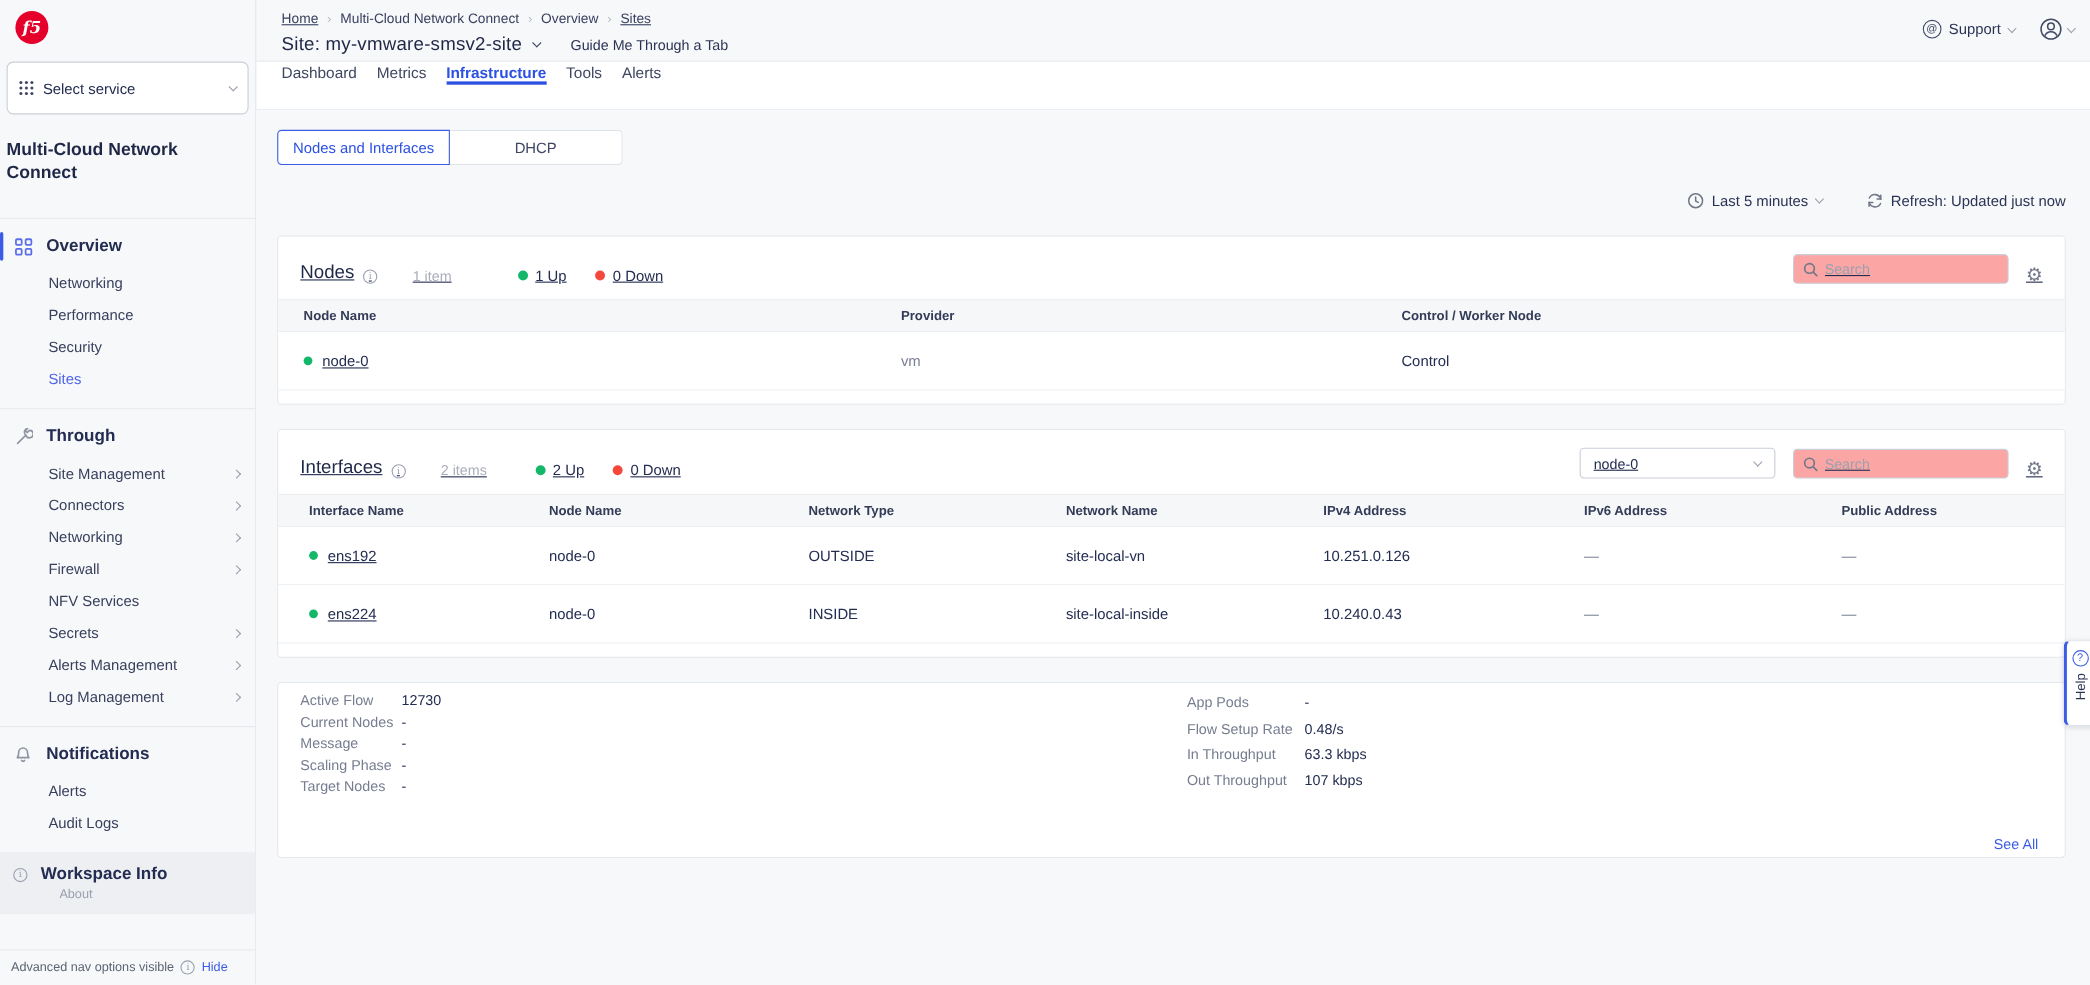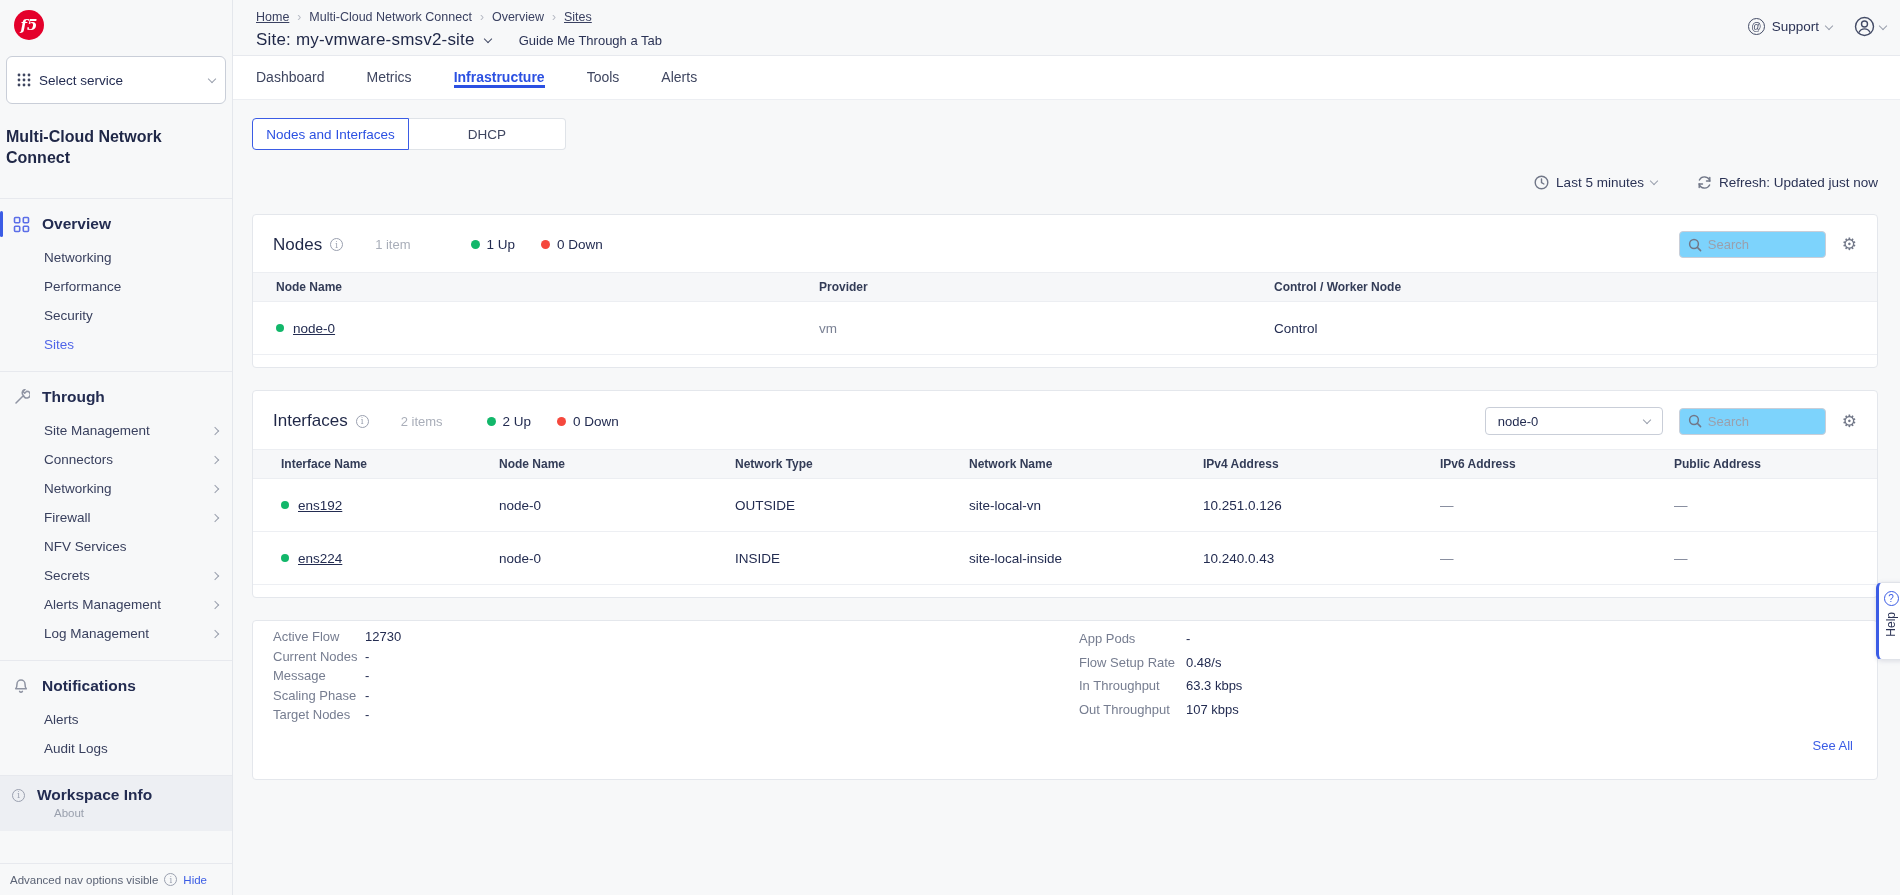--- a/index.html
+++ b/index.html
@@ -45,48 +45,48 @@
   .bc-sep { color:#b6bac4; font-size:12px; }
   .title-row { display:flex; align-items:center; margin-top:6px; gap:10px; }
   .page-title { font-size:17px; font-weight:500; color:#1f2747; letter-spacing:.2px; }
   .guide-link { font-size:13px; color:#2b3355; margin-left:18px; cursor:pointer; }
   .topbar-right { position:absolute; right:14px; top:16px; display:flex; align-items:center; gap:22px; }
   .support { display:flex; align-items:center; gap:7px; cursor:pointer; }
   .support-label { font-size:13.5px; color:#2b3355; }
   .circle-at { width:17px; height:17px; border:1.3px solid #434b66; border-radius:50%; display:flex; align-items:center; justify-content:center; font-size:10px; color:#434b66; }
   .avatar { display:flex; align-items:center; gap:5px; cursor:pointer; }
 
-  .tabbar { height:44px; background:#fff; border-bottom:1px solid #eceef2; display:flex; align-items:center; padding-left:23px; gap:42px; }
+  .tabbar { height:44px; background:#fff; border-bottom:1px solid #eceef2; display:flex; align-items:flex-start; padding-left:23px; gap:18px; }
   .tab { display:flex; align-items:center; font-size:14px; color:#3f4660; cursor:pointer; border-bottom:3px solid transparent; padding-top:2px; }
   .tab.active { color:#2b50e2; font-weight:bold; border-bottom-color:#2b50e2; }
 
   .content { flex:1; background:#f7f8f9; padding:18px 22px 0 19px; position:relative; overflow:hidden; }
 
   .subtabs { display:flex; }
   .subtab { height:32px; width:157px; background:#fff; border:1px solid #dfe3e8; display:flex; align-items:center; justify-content:center; font-size:13.5px; color:#3f4660; cursor:pointer; }
   .subtab.active { border:1.5px solid #3b5ce5; color:#2b50e2; border-radius:4px 0 0 4px; z-index:1; }
   .subtab.last { border-left:none; border-radius:0 4px 4px 0; }
 
   .controls-row { display:flex; justify-content:flex-end; align-items:center; gap:40px; margin-top:22px; height:20px; }
   .ctrl { display:flex; align-items:center; gap:7px; font-size:13.5px; color:#2b3355; cursor:pointer; }
 
   .card { background:#fff; border:1px solid #e4e7ec; border-radius:4px; margin-top:22px; }
-  .card-head { display:flex; align-items:center; padding:16px 20px 14px 20px; }
+  .card-head { display:flex; align-items:flex-end; padding:16px 20px 14px 20px;text-decoration:underline; }
   .card-title { font-size:17px; font-weight:500; color:#1f2747; }
   .card-head .info-circ { margin-left:8px; }
   .count-label { font-size:13px; color:#a9aeb9; margin-left:32px; }
   .updown { display:flex; align-items:center; gap:7px; font-size:13.5px; font-weight:500; color:#232c51; }
   .updown.first { margin-left:60px; }
   .updown + .updown { margin-left:26px; }
   .dot { width:9px; height:9px; border-radius:50%; display:inline-block; }
   .dot.green { background:#12b76a; }
   .dot.red { background:#f5483d; }
   .dot.sm { width:8px; height:8px; }
   .head-spacer { flex:1; }
-  .search-box { width:147px; height:27px; border:1px solid #c9ced8; border-radius:4px; background:#7dd3fc; display:flex; align-items:center; padding:0 8px; gap:6px; }
+  .search-box { width:196px; height:27px; border:1px solid #c9ced8; border-radius:4px; background:#fca5a5; display:flex; align-items:center; padding:0 8px; gap:6px; }
   .search-box input { border:none; outline:none; width:100%; font-size:13px; color:#232c51; font-family:inherit; background:transparent; }
   .search-box input::placeholder { color:#9aa0ad; }
   .gear { font-size:17px; color:#717788; margin-left:16px; cursor:pointer; line-height:1; }
   .node-select { width:178px; height:28px; border:1px solid #c9ced8; border-radius:4px; background:#fff; display:flex; align-items:center; justify-content:space-between; padding:0 12px; font-size:13px; color:#232c51; margin-right:16px; cursor:pointer; }
 
   .thead { background:#f6f7f9; border-top:1px solid #eceef2; border-bottom:1px solid #eceef2; font-size:12px; font-weight:bold; color:#333c57; }
   .tr { display:grid; align-items:center; }
   .nodes-grid { grid-template-columns:543px 455px auto; padding:0 20px 0 23px; }
   .if-grid { grid-template-columns:218px 236px 234px 234px 237px 234px auto; padding:0 20px 0 28px; }
   .thead.tr { height:30px; }
@@ -98,21 +98,21 @@
 
   
   .scaling-body { display:flex; padding:6px 20px 14px 20px; position:relative; }
   .stat-col { display:flex; flex-direction:column; }
   .stat-row { display:flex; font-size:13px; line-height:19.5px; }
   .stat-row.r { line-height:23.5px; }
   .stat-label { color:#767d90; width:92px; }
   .stat-label.r { width:107px; }
   .stat-value { color:#232c51; }
   .col-right { position:absolute; left:826px; top:6px; }
-  .see-all { position:absolute; right:24px; bottom:26px; font-size:13px; color:#3b5ce5; cursor:pointer;margin-left:39px; }
+  .see-all { position:absolute; right:24px; bottom:4px; font-size:13px; color:#3b5ce5; cursor:pointer;margin-left:39px; }
   .scaling-card { position:relative; padding-bottom:40px; }
   .scaling-title { padding:16px 20px 8px 20px; font-size:15px; font-weight:500; color:#1f2747; }
 
   
   .help-tab { position:absolute; right:-4px; top:482px; width:28px; height:78px; background:#fff; border:1px solid #e0e3e9; border-left:3px solid #3b5ce5; border-radius:6px 0 0 6px; box-shadow:0 1px 5px rgba(40,50,90,.14); display:flex; flex-direction:column; align-items:center; padding-top:8px; gap:6px; cursor:pointer; }
   .help-q { width:15px; height:15px; border:1.4px solid #3b5ce5; border-radius:50%; color:#3b5ce5; font-size:10px; display:flex; align-items:center; justify-content:center; }
   .help-text { writing-mode:vertical-rl; transform:rotate(180deg); font-size:12px; color:#2b3355; }
 
   svg { display:block; }
 </style>

